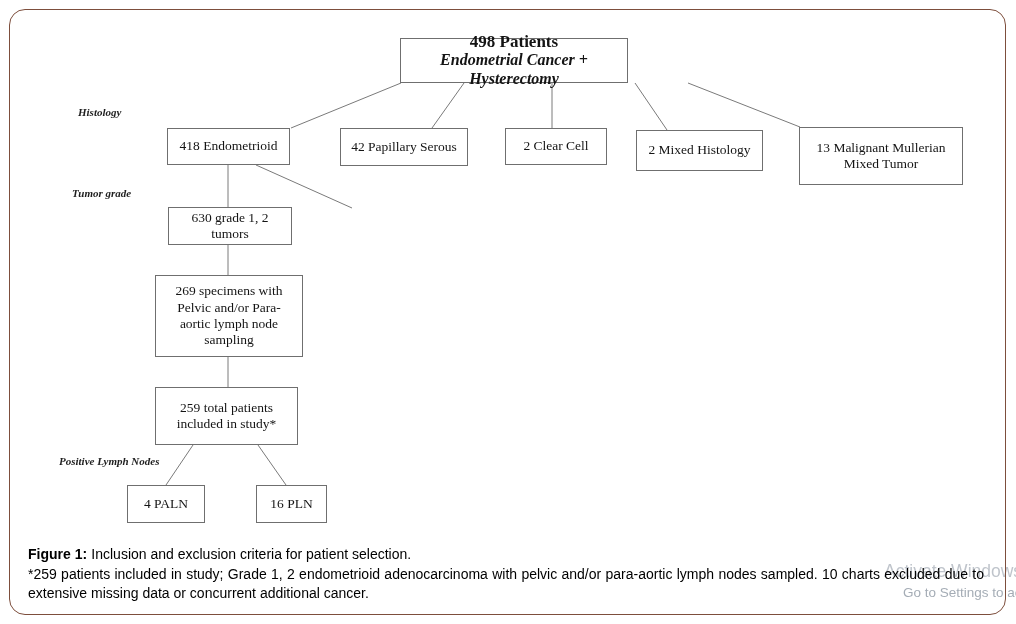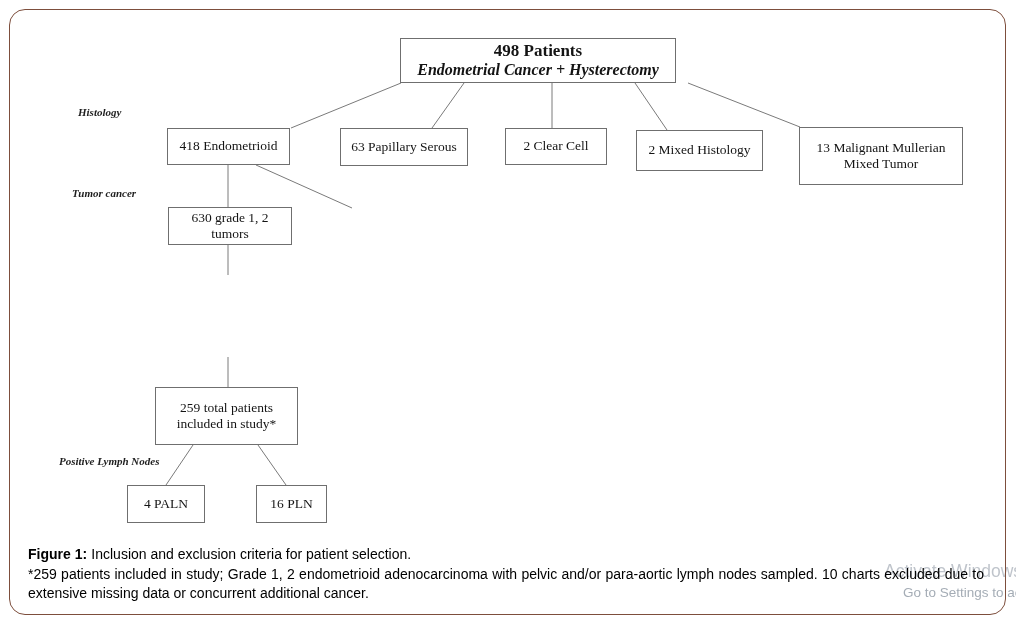--- a/index.html
+++ b/index.html
@@ -13,21 +13,21 @@
     z-index:6;pointer-events:none;
   }
   #connectors{position:absolute;left:0;top:0;z-index:2;}
   #connectors line{stroke:#7a7a7a;stroke-width:1;}
   .fc-box{
     position:absolute;box-sizing:border-box;border:1px solid #6f6f6f;
     background:#ffffff;display:flex;align-items:center;justify-content:center;
     text-align:center;font-size:13.5px;line-height:1.22;color:#141414;
     padding:12px 6px;z-index:3;
   }
-  #box-root{left:400px;top:38px;width:276px;height:45px;flex-direction:column;padding:2px 8px;}
+  #box-root{left:400px;top:38px;width:228px;height:45px;flex-direction:column;padding:2px 8px;}
   #box-root .root-title{font-size:17px;font-weight:700;line-height:1.1;}
   #box-root .root-subtitle{font-size:16px;font-style:italic;font-weight:600;line-height:1.15;}
   #box-endometrioid{left:167px;top:128px;width:123px;height:37px;}
   #box-papillary{left:340px;top:128px;width:128px;height:38px;}
   #box-clearcell{left:505px;top:128px;width:102px;height:37px;}
   #box-mixedhist{left:636px;top:130px;width:127px;height:41px;}
   #box-malignant{left:799px;top:127px;width:164px;height:58px;}
   #box-grade12{left:168px;top:207px;width:124px;height:38px;}
   #box-grade3{left:349px;top:207px;width:129px;height:37px;}
   #box-specimens{left:155px;top:275px;width:148px;height:82px;}
@@ -74,29 +74,30 @@
     <line x1="193" y1="445" x2="166" y2="485"></line>
     <line x1="258" y1="445" x2="286" y2="485"></line>
   </svg>
 
   <div class="fc-box" id="box-root">
     <div class="root-title">498 Patients</div>
     <div class="root-subtitle">Endometrial Cancer + Hysterectomy</div>
   </div>
 
   <div class="fc-label" id="label-histology">Histology</div>
-  <div class="fc-label" id="label-tumorgrade">Tumor cancer</div>
+  <div class="fc-label" id="label-tumorgrade">Tumor grade</div>
   <div class="fc-label" id="label-poslymph">Positive Lymph Nodes</div>
 
   <div class="fc-box" id="box-endometrioid">418 Endometrioid</div>
-  <div class="fc-box" id="box-papillary">63 Papillary Serous</div>
+  <div class="fc-box" id="box-papillary">42 Papillary Serous</div>
   <div class="fc-box" id="box-clearcell">2 Clear Cell</div>
   <div class="fc-box" id="box-mixedhist">2 Mixed Histology</div>
   <div class="fc-box" id="box-malignant">13 Malignant Mullerian Mixed Tumor</div>
   <div class="fc-box" id="box-grade12">630 grade 1, 2 tumors</div>
+  <div class="fc-box" id="box-specimens">269 specimens with Pelvic and/or Para-aortic lymph node sampling</div>
   <div class="fc-box" id="box-included">259 total patients included in study*</div>
   <div class="fc-box" id="box-paln">4 PALN</div>
   <div class="fc-box" id="box-pln">16 PLN</div>
 
   <div id="caption">
     <p class="figline"><span class="figlabel">Figure 1:</span><span class="figtext">Inclusion and exclusion criteria for patient selection.</span></p>
     <p class="footnote">*259 patients included in study; Grade 1, 2 endometrioid adenocarcinoma with pelvic and/or para-aortic lymph nodes sampled. 10 charts excluded due to extensive missing data or concurrent additional cancer.</p>
   </div>
 
   <div class="wm" id="wm-line1">Activate Windows</div>

